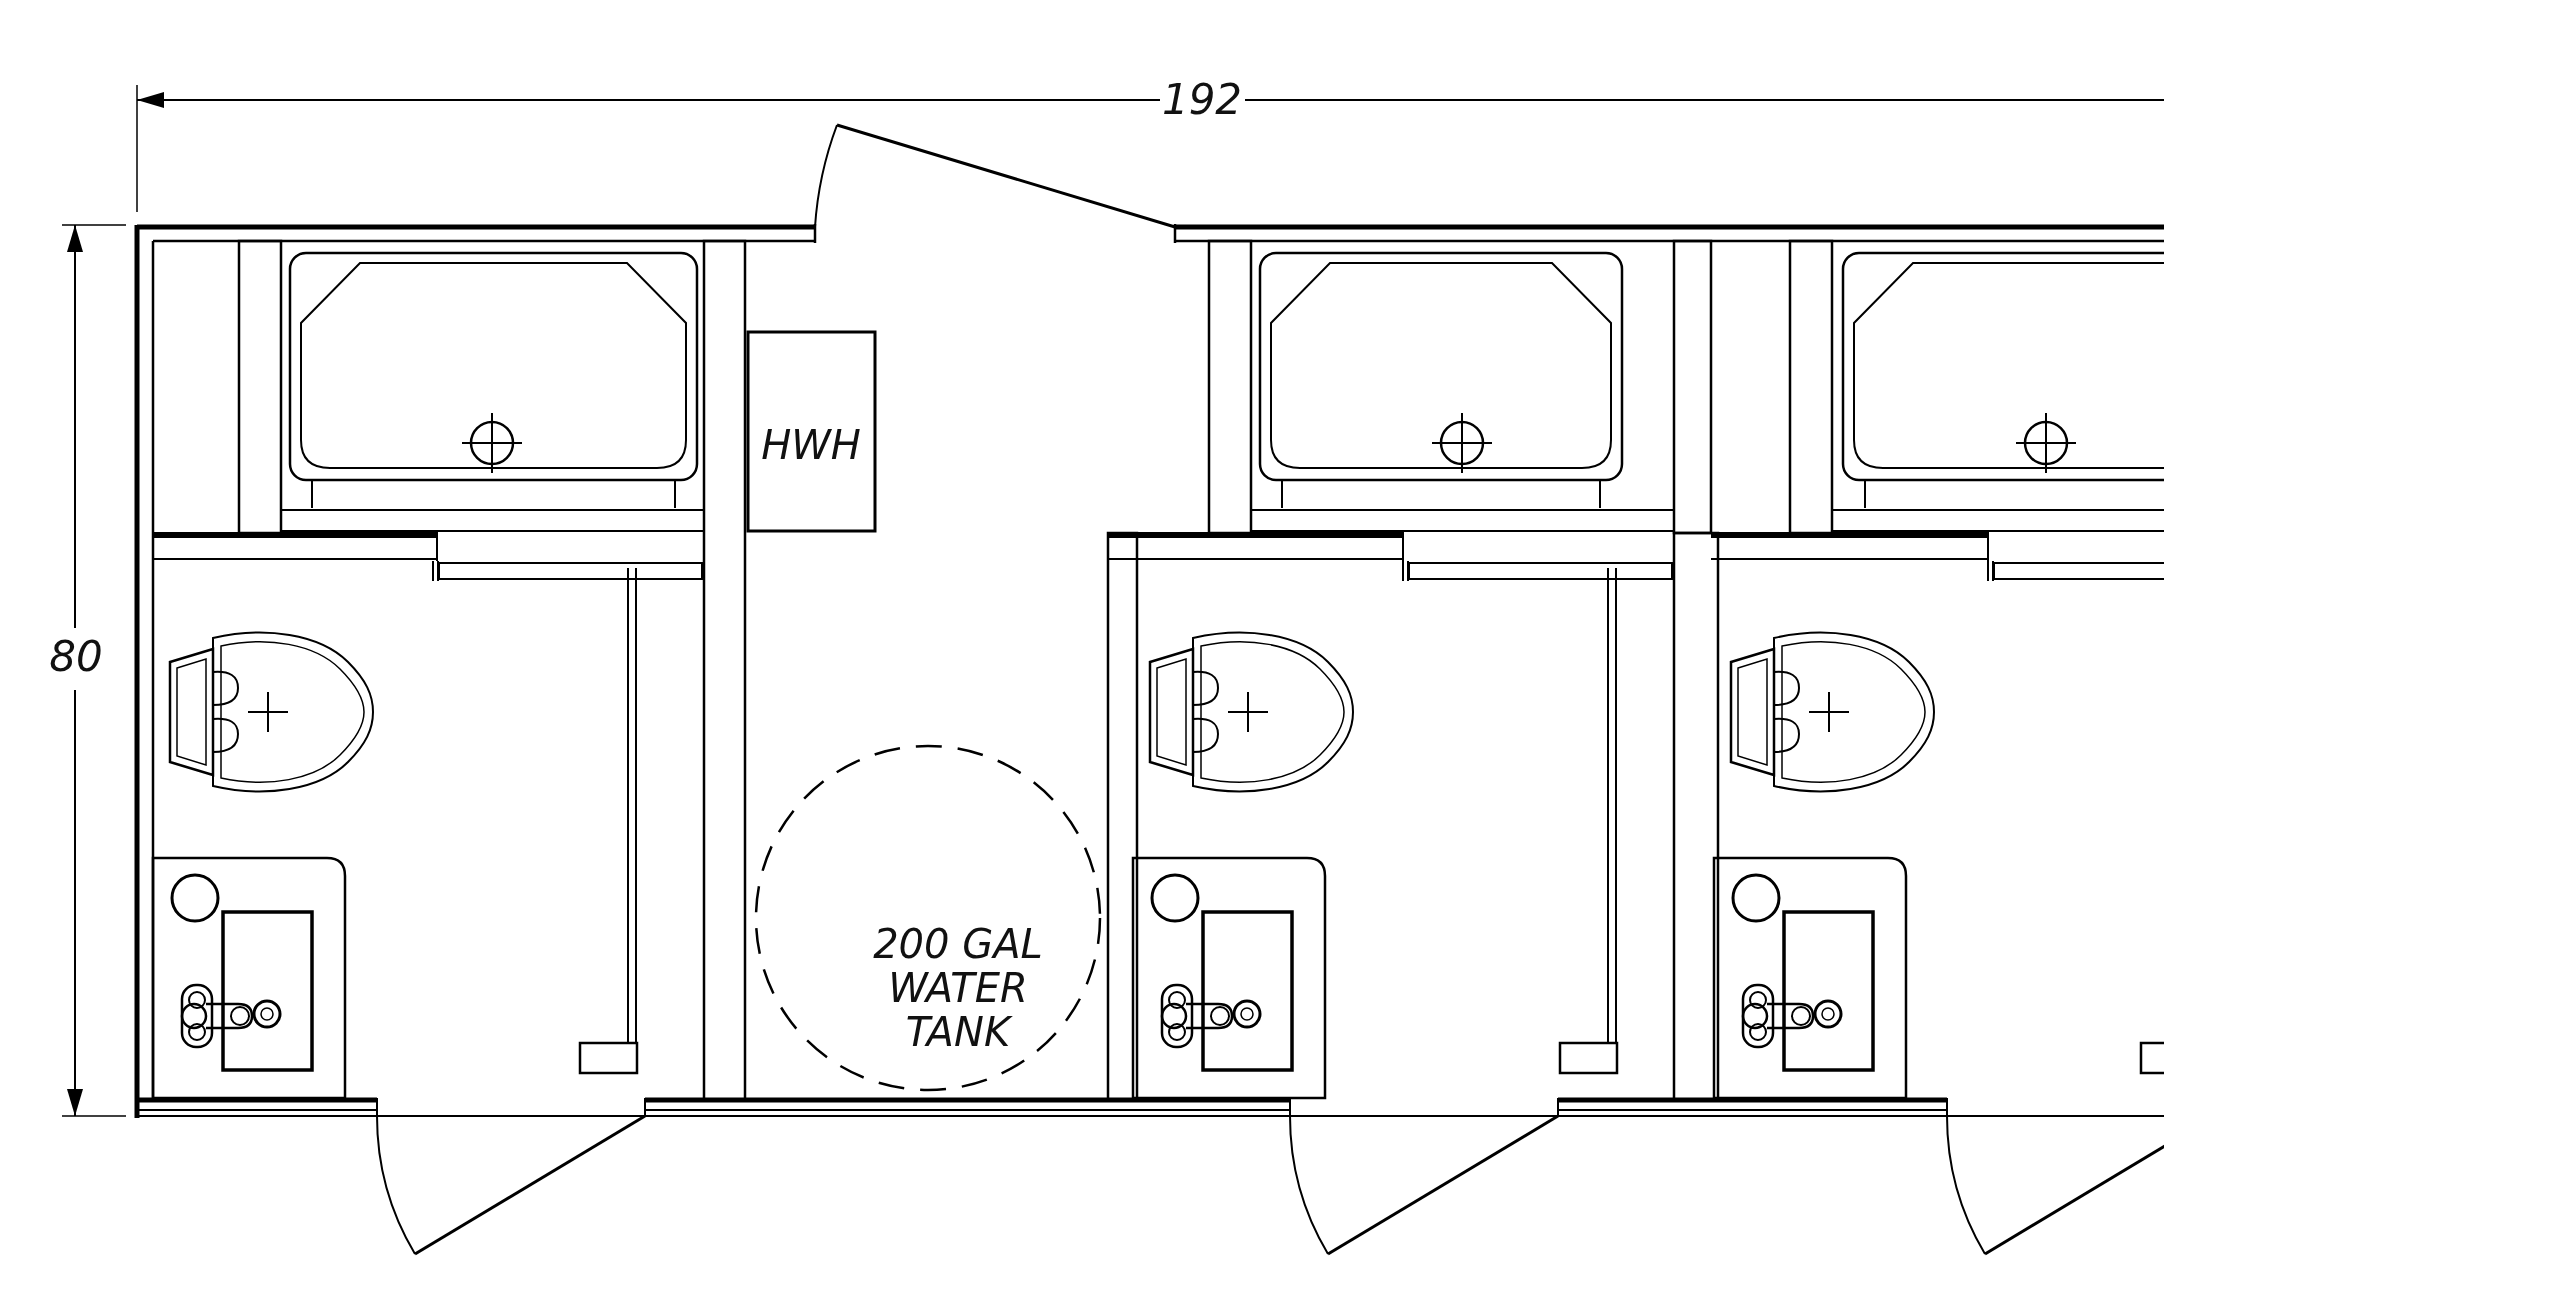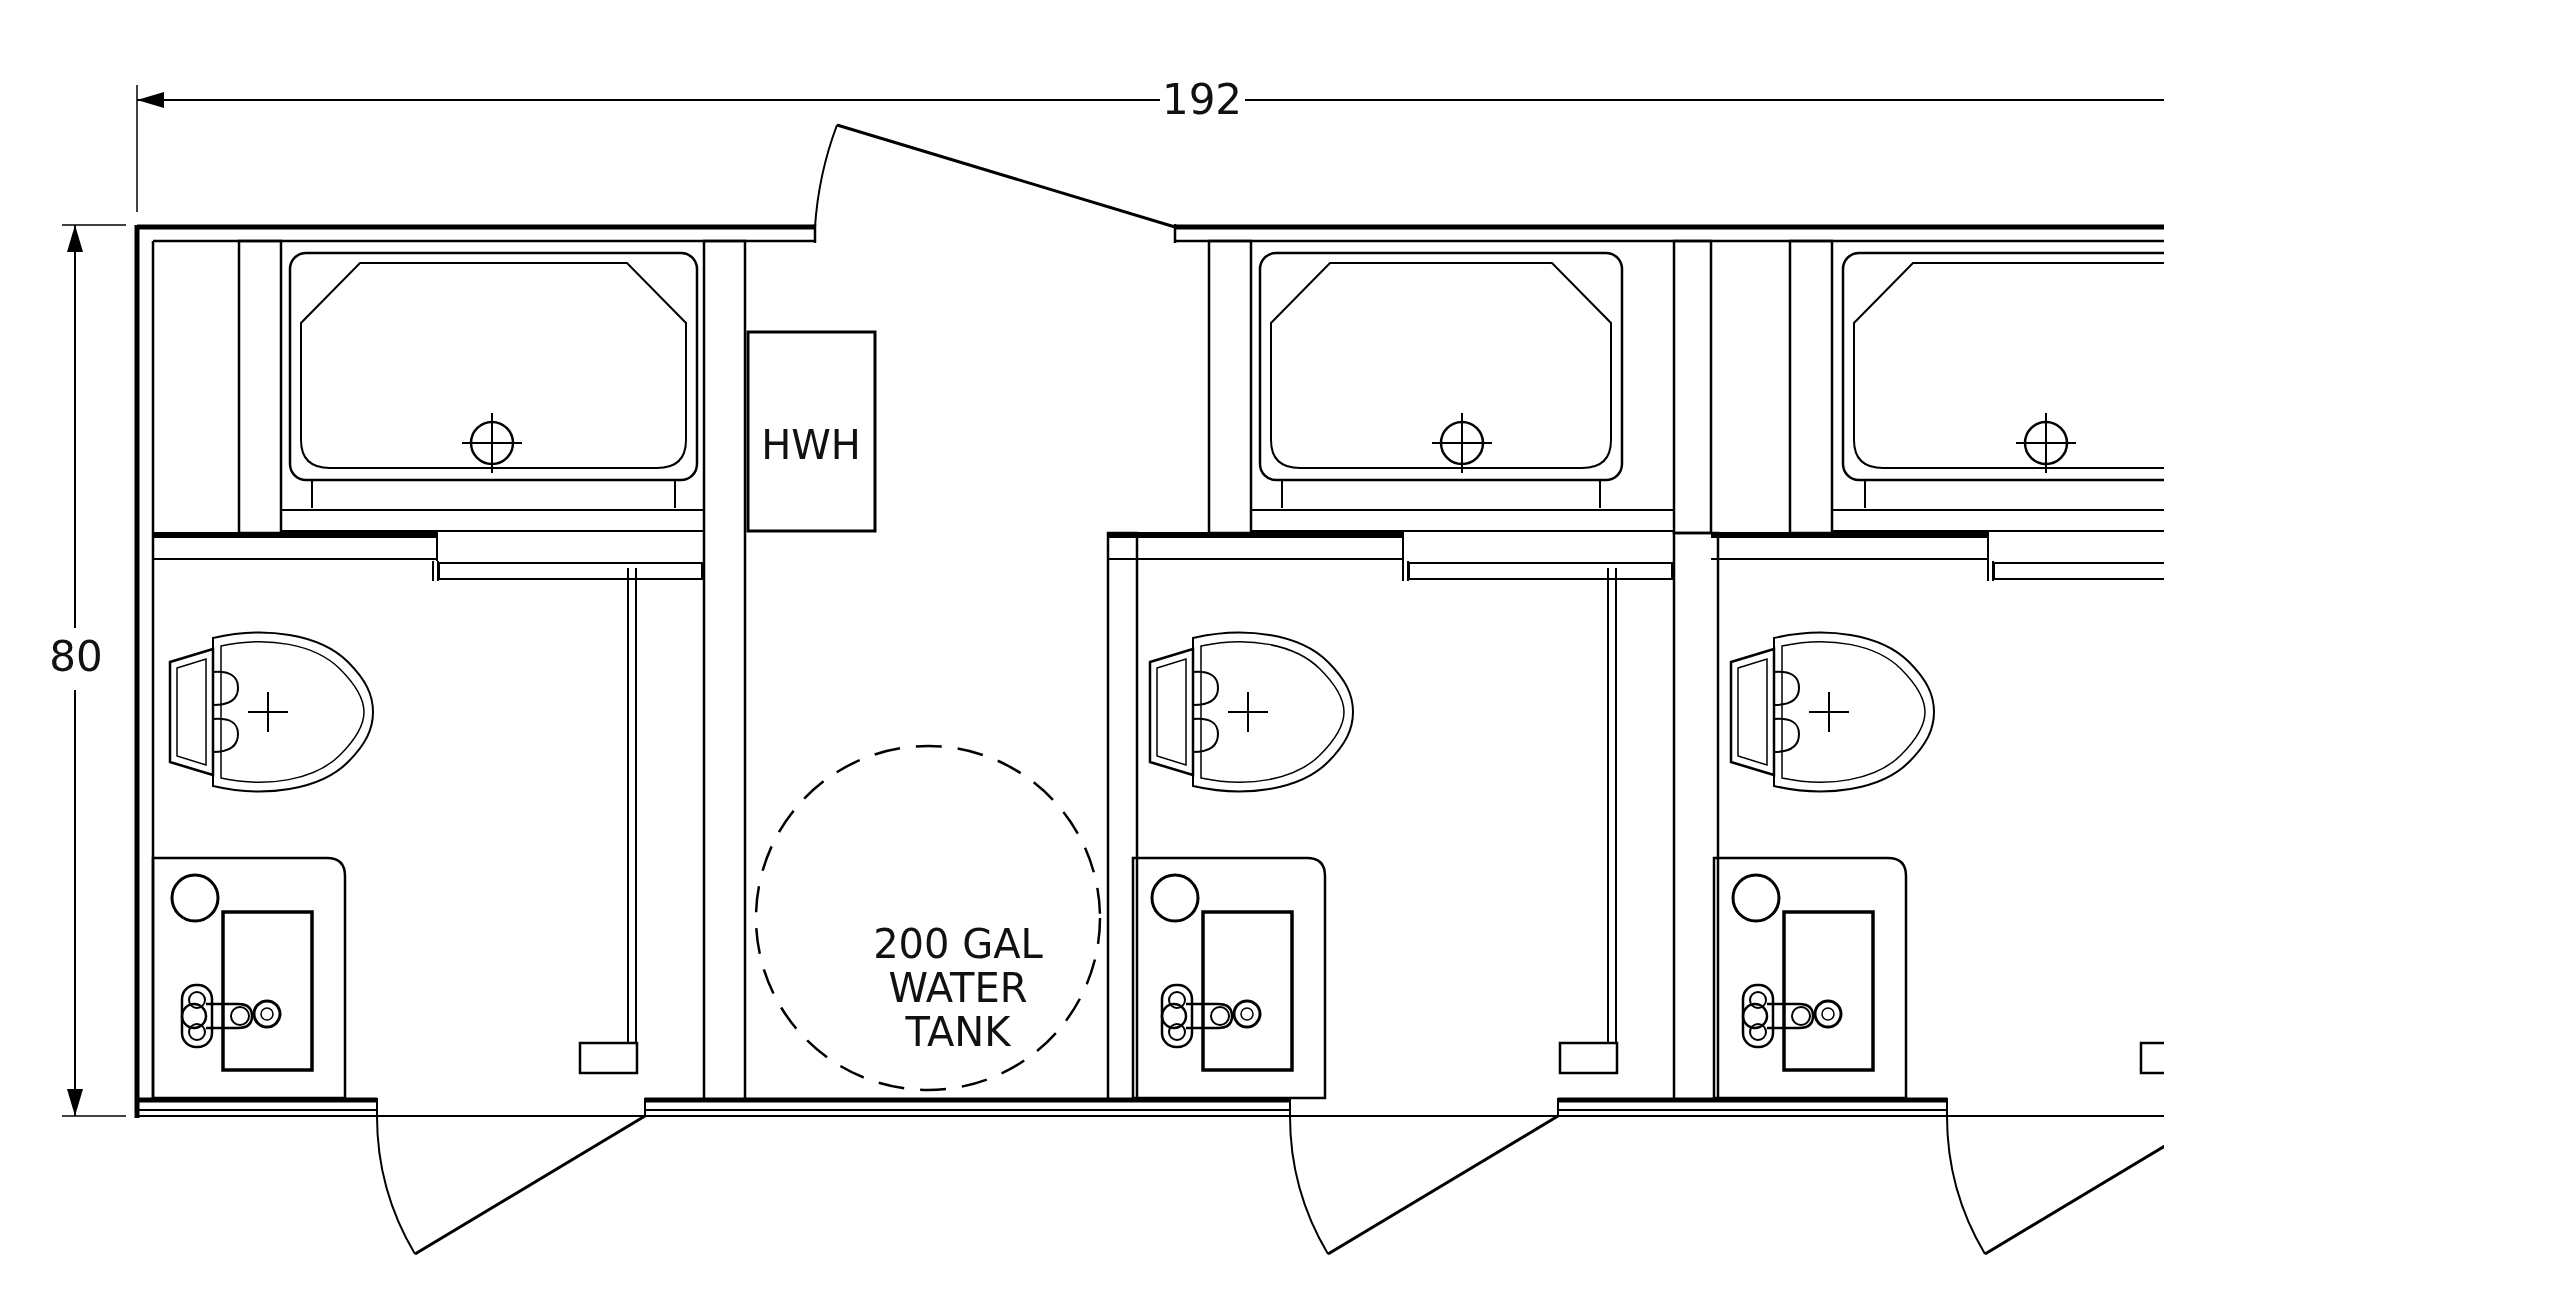--- a/index.html
+++ b/index.html
@@ -1,16 +1,16 @@
 <!DOCTYPE html>
 <html><head>
 <meta charset="utf-8">
 <style>
   html,body{margin:0;padding:0;background:#fff;}
-  .stage{width:2164px;height:1294px;position:relative;background:#fff;overflow:hidden;}
+  .stage{width:2164px;height:1294px;position:relative;background:#fff;overflow:hidden;font-style:italic;}
   svg{display:block;}
   text{font-family:"DejaVu Sans", sans-serif; fill:#111; }
   .dimtxt{font-size:42px;}
   .lbltxt{font-size:40px;}
 </style>
 </head>
 <body>
 
 <div class="stage">
 <svg id="plan" viewBox="0 0 2560 1294" width="2560" height="1294">

